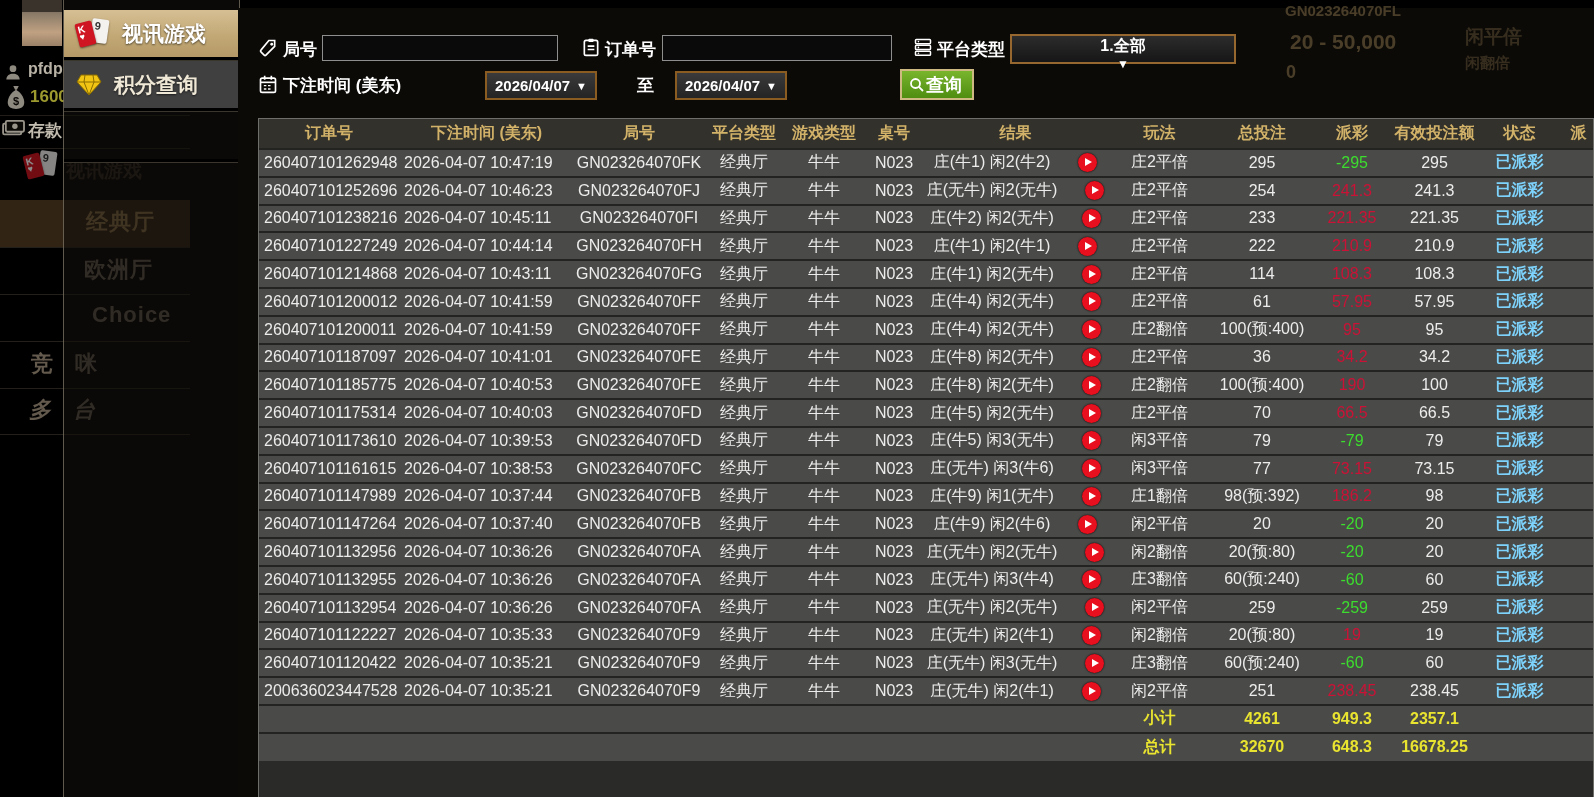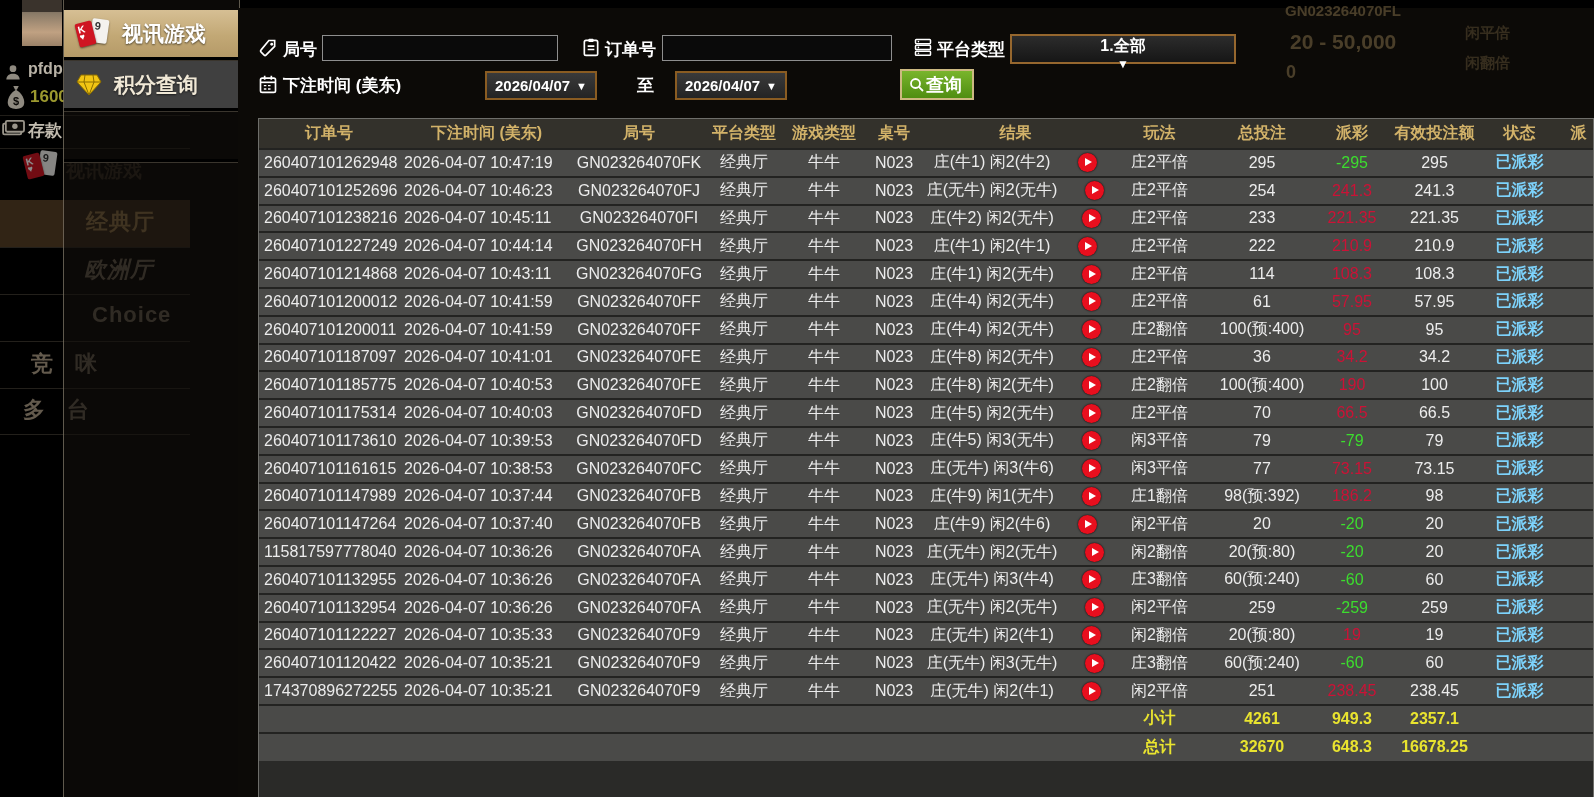--- a/index.html
+++ b/index.html
@@ -116,27 +116,27 @@
     <div class="abs dep-txt">存款</div>
     <div class="abs sep2"></div>
     <div class="abs bg-cards cards">
       <div class="card back">9</div>
       <div class="card front">K<span class="hrt">♥</span></div>
     </div>
     <div class="abs bg-video">视讯游戏</div>
     <div class="abs bg-hl"></div>
     <div class="abs bg-item gold" style="left:86px;top:207px;">经典厅</div>
     <div class="abs bg-sep" style="left:0;top:247px;"></div>
-    <div class="abs bg-item" style="left:84px;top:255px;font-style:italic;">欧洲厅</div>
+    <div class="abs bg-item" style="left:84px;top:255px;">欧洲厅</div>
     <div class="abs bg-sep" style="left:0;top:294px;"></div>
     <div class="abs bg-item" style="left:92px;top:302px;">Choice</div>
     <div class="abs bg-sep" style="left:0;top:341px;"></div>
     <div class="abs bg-item" style="left:31px;top:349px;letter-spacing:22px;">竞咪</div>
     <div class="abs bg-sep" style="left:0;top:388px;"></div>
-    <div class="abs bg-item" style="left:23px;top:395px;letter-spacing:22px;">多台</div>
+    <div class="abs bg-item" style="left:29px;top:395px;letter-spacing:22px;font-style:italic;">多台</div>
     <div class="abs bg-sep" style="left:0;top:434px;"></div>
   </div>
 
   <div class="abs flyout">
     <div class="fly-item active" style="top:10px;">
       <div class="cards">
         <div class="card back">9</div>
         <div class="card front">K<span class="hrt">♥</span></div>
       </div>
       <span class="lbl">视讯游戏</span>
@@ -152,21 +152,21 @@
     </div>
     <div class="fly-gap" style="top:108px;"></div>
     <div class="fly-gap" style="top:159px;"></div>
   </div>
 
   <div class="abs content">
 
     <div class="hint" style="left:1047px;top:-6px;font-size:15px;">GN023264070FL</div>
     <div class="hint" style="left:1052px;top:22px;font-size:21px;">20 - 50,000</div>
     <div class="hint" style="left:1048px;top:54px;font-size:18px;">0</div>
-    <div class="hint" style="left:1227px;top:16px;font-size:15px;color:rgba(205,175,115,.22);">闲平倍</div>
+    <div class="hint" style="left:1227px;top:16px;font-size:19px;color:rgba(205,175,115,.22);">闲平倍</div>
     <div class="hint" style="left:1227px;top:46px;font-size:15px;color:rgba(205,175,115,.22);">闲翻倍</div>
 
     <svg class="ficon" style="left:20px;top:30px;" viewBox="0 0 24 24">
         <path d="M13 3h7v7L9.5 20.5a1.5 1.5 0 0 1-2.1 0L3.5 16.6a1.5 1.5 0 0 1 0-2.1z" fill="none" stroke="currentColor" stroke-width="2"></path>
         <circle cx="16.5" cy="7.5" r="1.7" fill="currentColor"></circle>
       </svg>
     <div class="flabel" style="left:45px;top:30px;">局号</div>
     <input class="tinput" style="left: 84px; top: 27px; width: 236px;" value="">
     <svg class="ficon" style="left:343px;top:29px;" viewBox="0 0 24 24">
         <rect x="4" y="4" width="16" height="18" rx="2" fill="none" stroke="currentColor" stroke-width="2"></rect>
@@ -522,21 +522,21 @@
                 </div>
               </td>
               <td>闲2平倍</td>
               <td>20</td>
               <td class="pay-green">-20</td>
               <td>20</td>
               <td class="st-green">已派彩</td>
               <td></td>
             </tr>
             <tr>
-              <td class="c-left">115817597778040</td>
+              <td class="c-left">260407101132956</td>
               <td class="c-left">2026-04-07 10:36:26</td>
               <td>GN023264070FA</td>
               <td>经典厅</td>
               <td>牛牛</td>
               <td>N023</td>
               <td class="c-res">
                 <div class="reswrap">
                   <span>庄(无牛) 闲2(无牛)</span>
                   <span class="play"></span>
                 </div>
@@ -622,21 +622,21 @@
                 </div>
               </td>
               <td>庄3翻倍</td>
               <td>60(预:240)</td>
               <td class="pay-green">-60</td>
               <td>60</td>
               <td class="st-green">已派彩</td>
               <td></td>
             </tr>
             <tr>
-              <td class="c-left">174370896272255</td>
+              <td class="c-left">200636023447528</td>
               <td class="c-left">2026-04-07 10:35:21</td>
               <td>GN023264070F9</td>
               <td>经典厅</td>
               <td>牛牛</td>
               <td>N023</td>
               <td class="c-res">
                 <div class="reswrap">
                   <span>庄(无牛) 闲2(牛1)</span>
                   <span class="play"></span>
                 </div>

